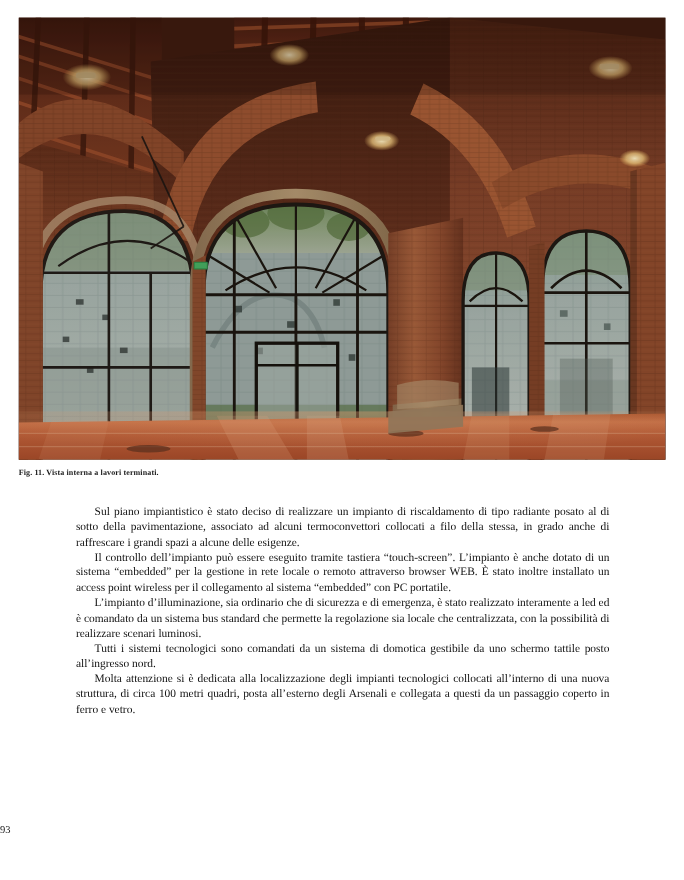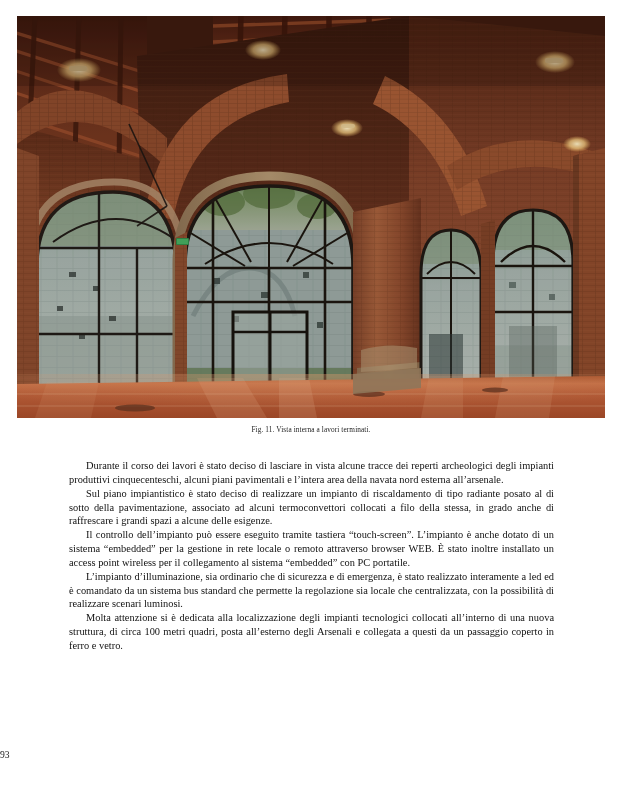--- a/index.html
+++ b/index.html
@@ -42,25 +42,26 @@
     width: 100%;
     height: 100%;
   }
 
   
   .caption {
     position: absolute;
     left: 17px;
     top: 424px;
     width: 588px;
-    text-align: center;
+    text-align: left;
     font-size: 7.3px;
     line-height: 11px;
     color: #1c1c1c;
     letter-spacing: 0.1px;
+    font-weight: bold;
   }
 
   
   .body-text {
     position: absolute;
     left: 69px;
     top: 459px;
     width: 485px;
     font-size: 10.4px;
     line-height: 13.85px;
@@ -450,22 +451,22 @@
 
         <rect x="0" y="0" width="588" height="402" fill="#2a0f06" opacity="0.10"></rect>
         <rect x="0" y="0" width="588" height="70" fill="#1b0803" opacity="0.22"></rect>
       </svg>
     </div>
   </div>
 
   <div class="caption">Fig. 11. Vista interna a lavori terminati.</div>
 
   <div class="body-text">
-    <p>Durante il corso dei lavori è stato deciso di lasciare in vista alcune tracce dei reperti archeologici degli impianti produttivi cinquecenteschi, alcuni piani pavimentali e l’intera area della navata nord esterna all’arsenale.</p>
     <p>Sul piano impiantistico è stato deciso di realizzare un impianto di riscaldamento di tipo radiante posato al di sotto della pavimentazione, associato ad alcuni termoconvettori collocati a filo della stessa, in grado anche di raffrescare i grandi spazi a alcune delle esigenze.</p>
     <p>Il controllo dell’impianto può essere eseguito tramite tastiera “touch-screen”. L’impianto è anche dotato di un sistema “embedded” per la gestione in rete locale o remoto attraverso browser WEB. È stato inoltre installato un access point wireless per il collegamento al sistema “embedded” con PC portatile.</p>
     <p>L’impianto d’illuminazione, sia ordinario che di sicurezza e di emergenza, è stato realizzato interamente a led ed è comandato da un sistema bus standard che permette la regolazione sia locale che centralizzata, con la possibilità di realizzare scenari luminosi.</p>
+    <p>Tutti i sistemi tecnologici sono comandati da un sistema di domotica gestibile da uno schermo tattile posto all’ingresso nord.</p>
     <p>Molta attenzione si è dedicata alla localizzazione degli impianti tecnologici collocati all’interno di una nuova struttura, di circa 100 metri quadri, posta all’esterno degli Arsenali e collegata a questi da un passaggio coperto in ferro e vetro.</p>
   </div>
 
   <div class="folio">93</div>
 
 </div>
 
 </body></html>

